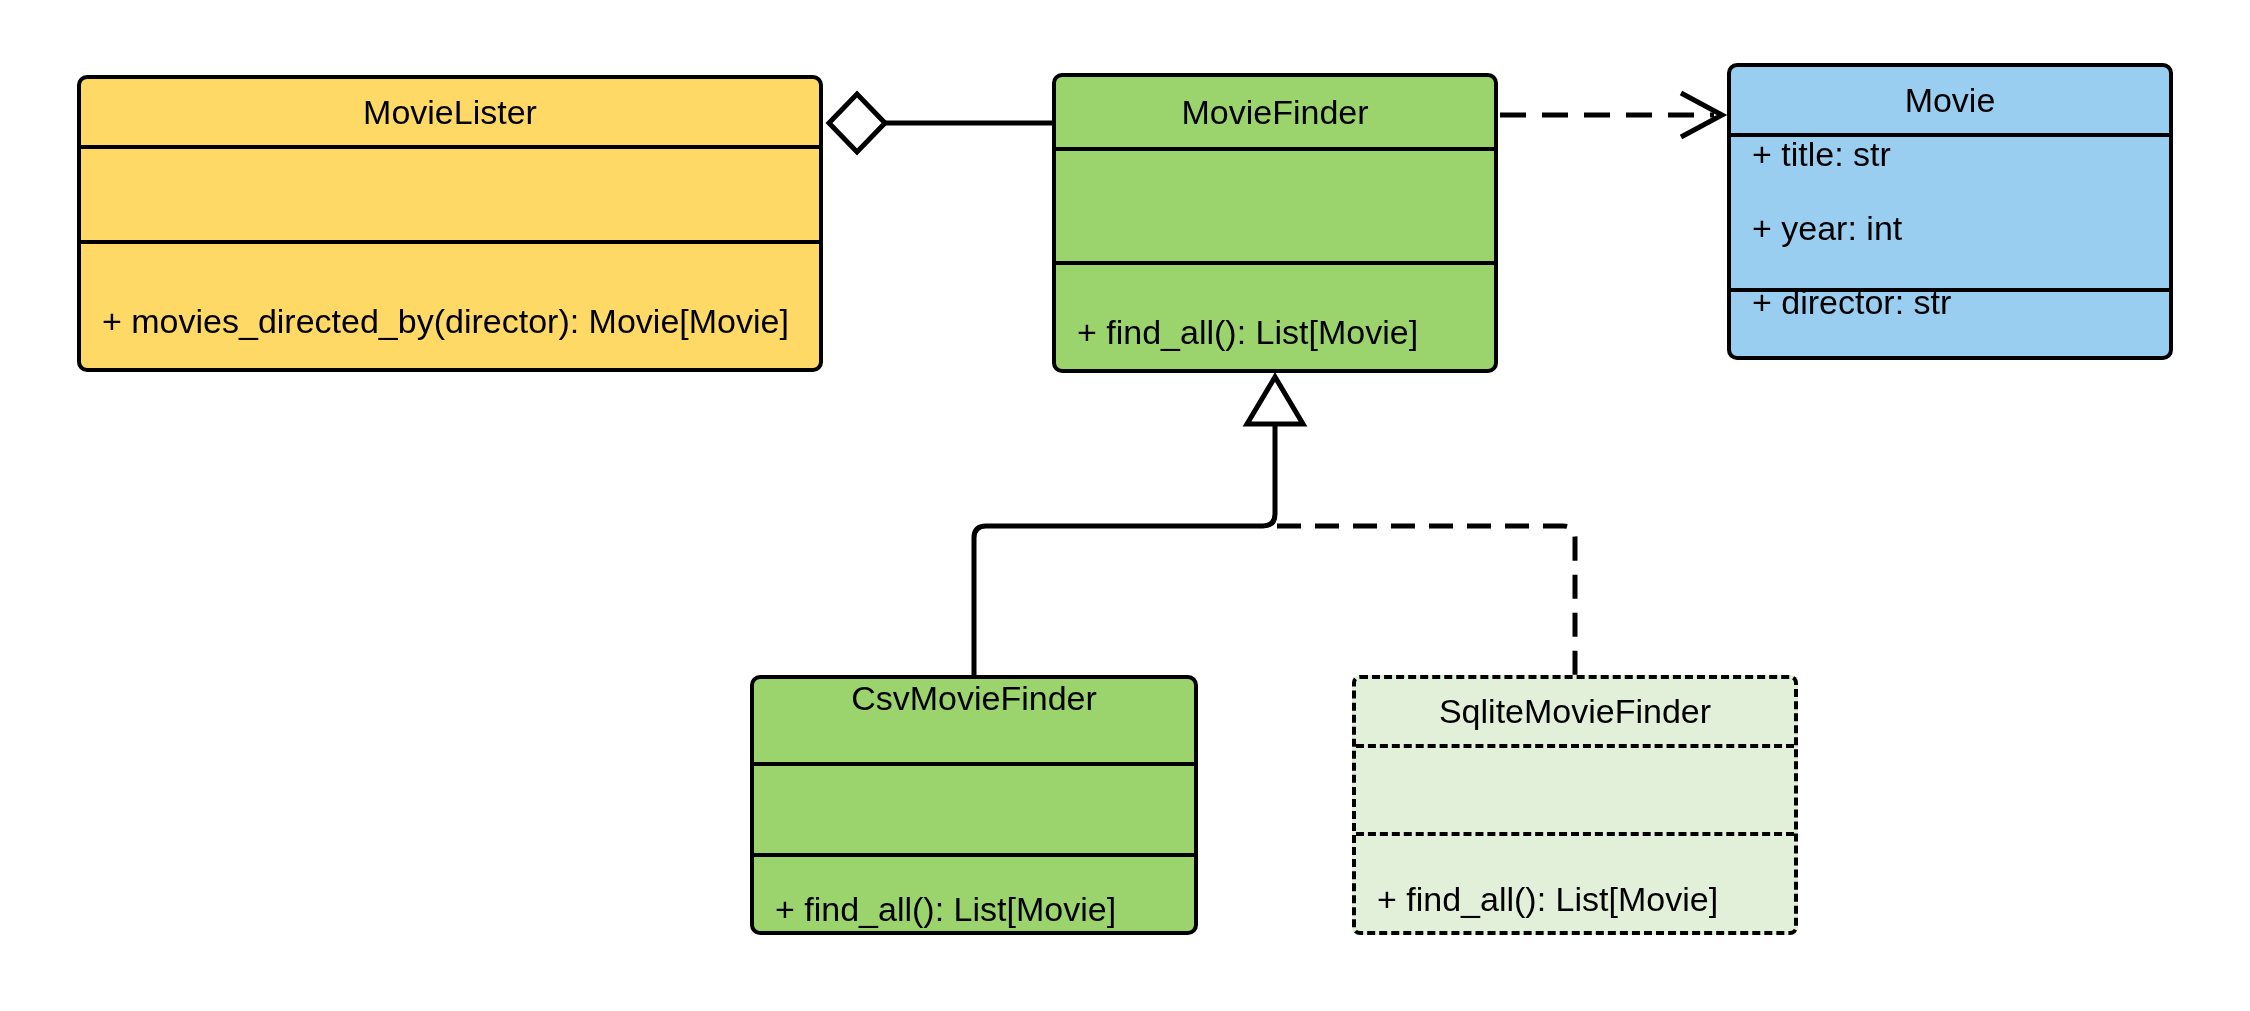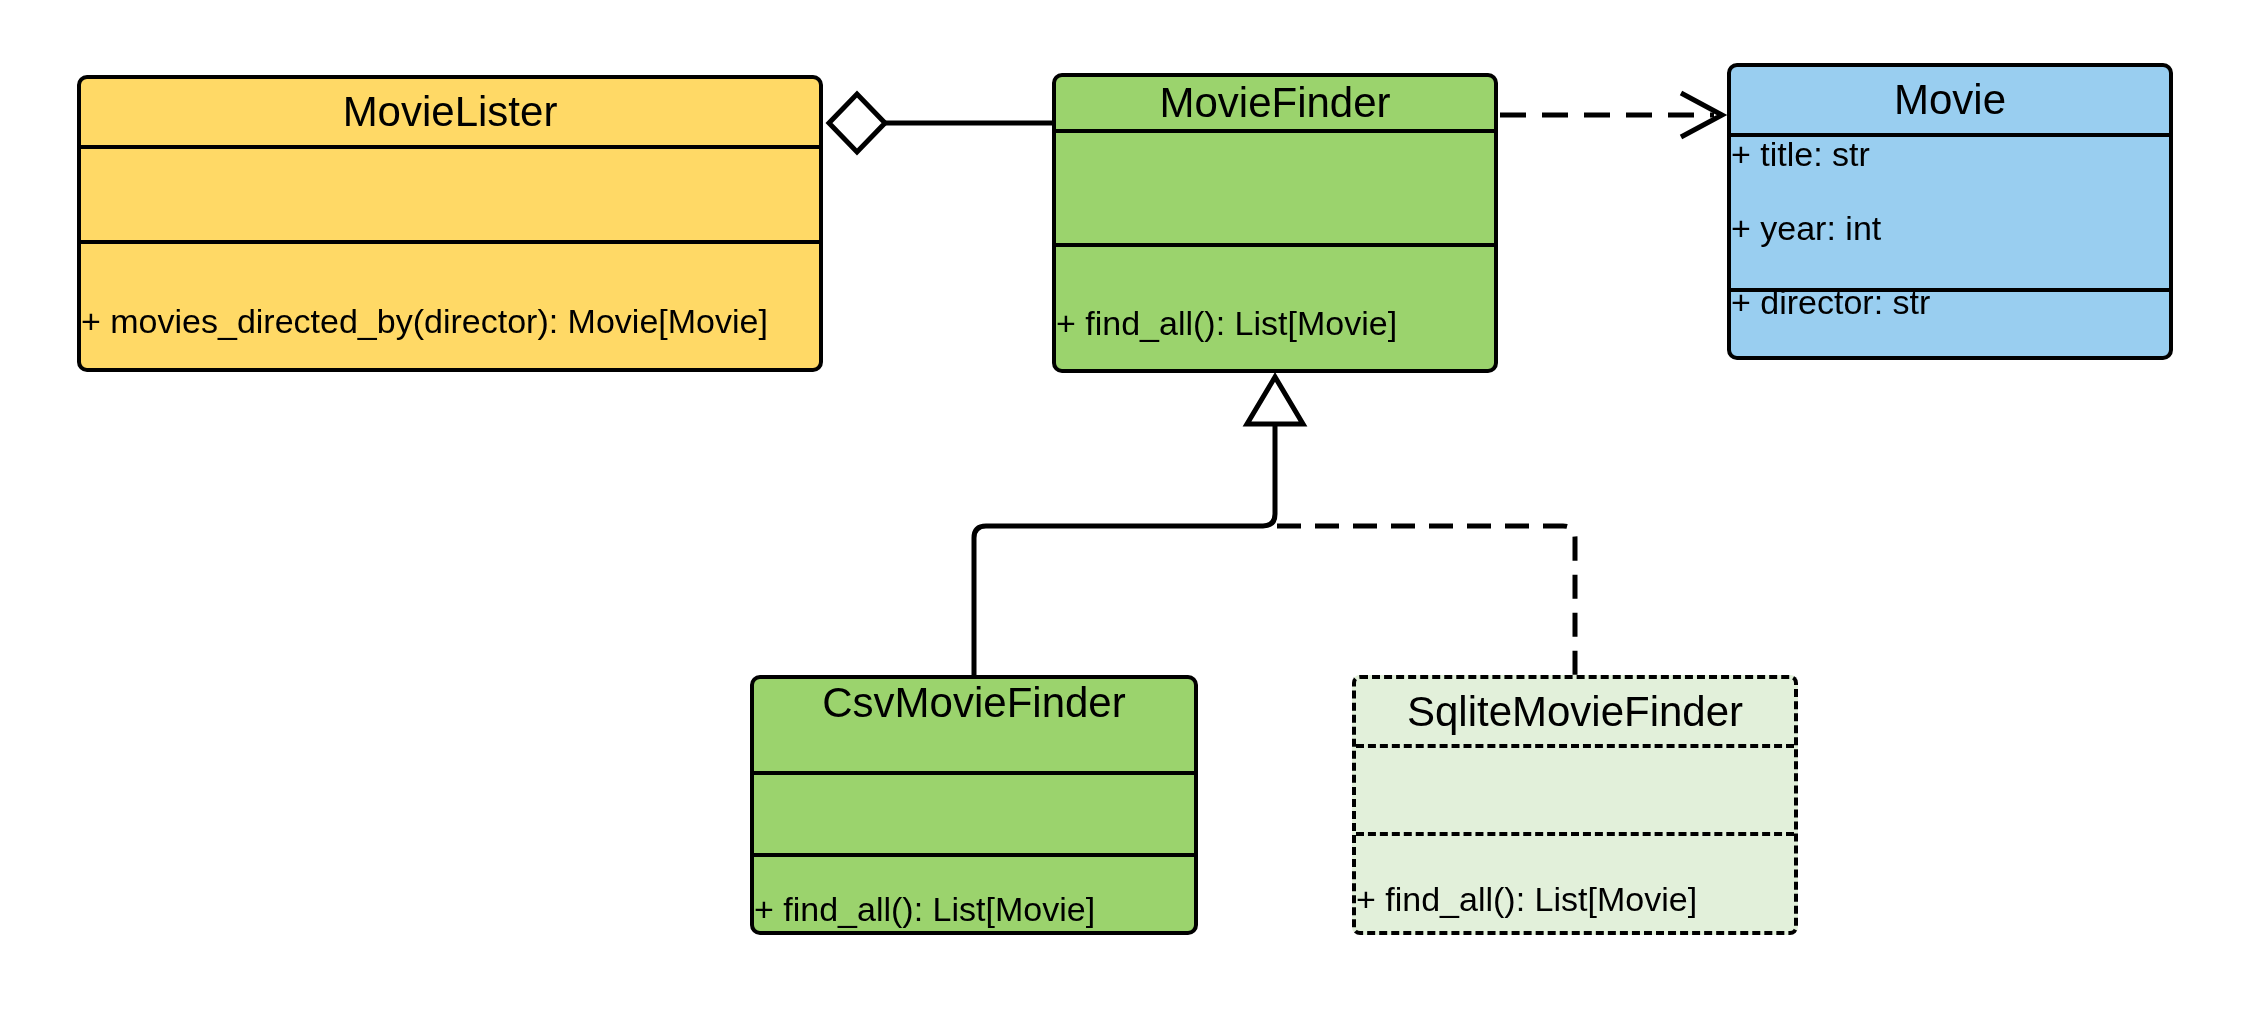--- a/index.html
+++ b/index.html
@@ -48,27 +48,28 @@
   }
   .sec.divided {
     border-top: 4px solid #000000;
   }
   .class-box.dashed .sec.divided {
     border-top-style: dashed;
   }
   .sec.grow { flex: 1 1 auto; }
 
   .class-title {
-    font-size: 42px;
+    font-size: 34px;
     text-align: center;
     white-space: nowrap;
   }
   .member-line {
     font-size: 34px;
     line-height: 43px;
+    padding-left: 21px;
     white-space: nowrap;
     text-align: left;
     margin-top: 31px;
   }
 </style>
 </head>
 <body>
 
 <div id="canvas">
 
@@ -94,21 +95,21 @@
     <div class="sec head" style="height:66px;">
       <div class="class-title">MovieLister</div>
     </div>
     <div class="sec divided" style="height:95px;"></div>
     <div class="sec divided grow">
       <div class="member-line">+ movies_directed_by(director): Movie[Movie]</div>
     </div>
   </div>
 
   <div class="class-box fill-green" style="left:1052px; top:73px; width:446px; height:300px;">
-    <div class="sec head" style="height:52px;">
+    <div class="sec head" style="height:70px;">
       <div class="class-title">MovieFinder</div>
     </div>
     <div class="sec divided" style="height:114px;"></div>
     <div class="sec divided grow">
       <div class="member-line">+ find_all(): List[Movie]</div>
     </div>
   </div>
 
   <div class="class-box fill-blue" style="left:1727px; top:63px; width:446px; height:297px;">
     <div class="sec head" style="height:66px;">

